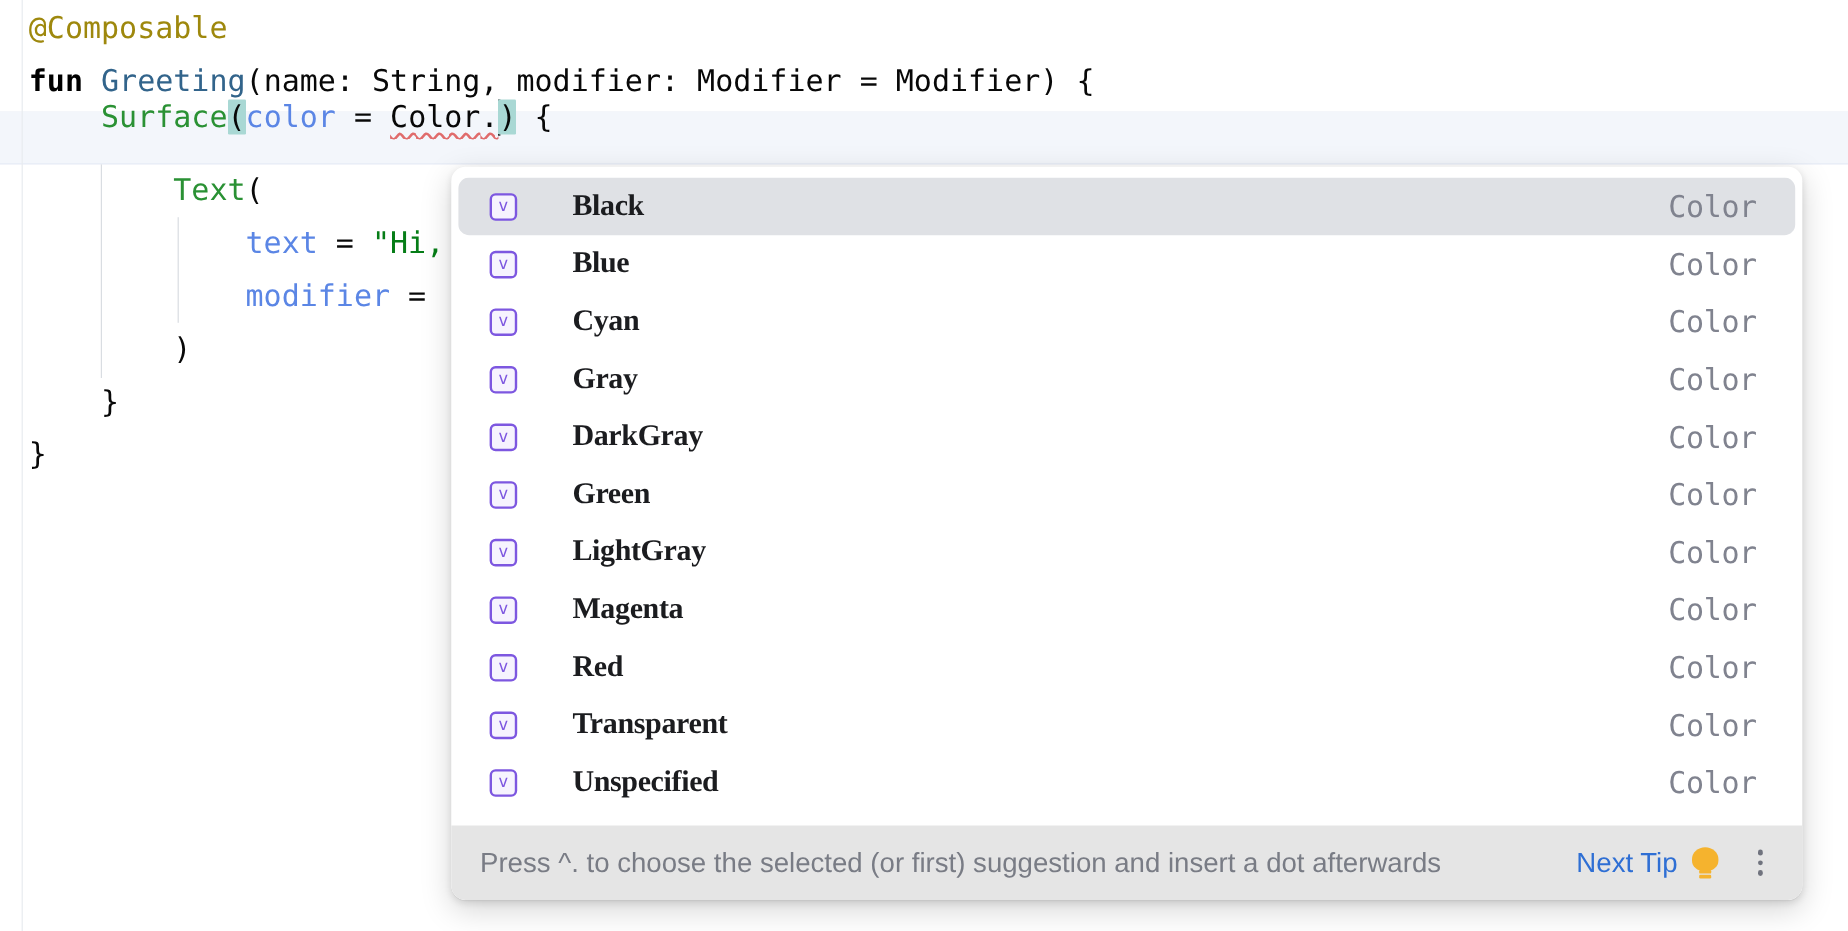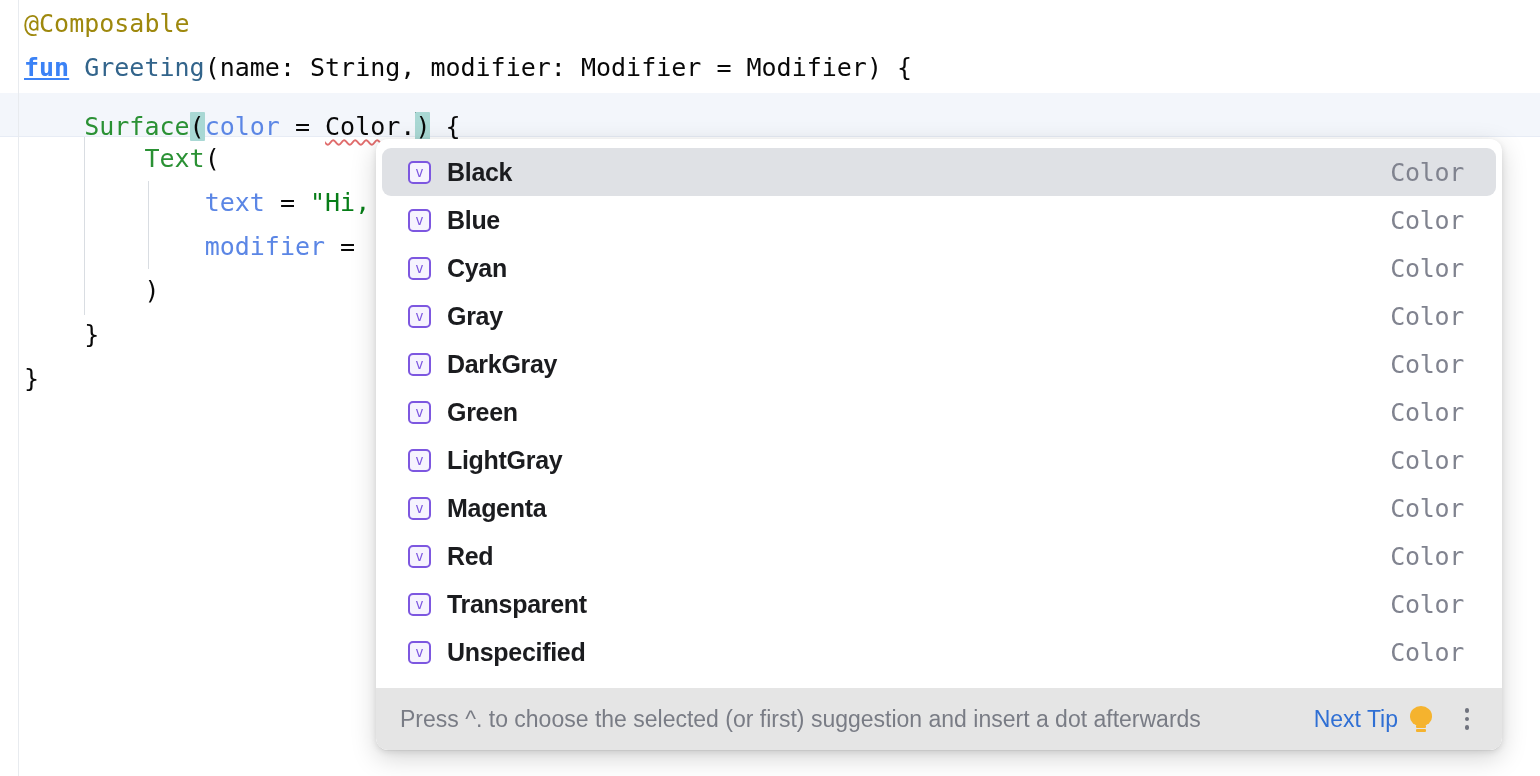--- a/index.html
+++ b/index.html
@@ -56,31 +56,31 @@
   }
   .code-line {
     position: absolute;
     left: 24px;
     height: 44px;
     white-space: pre;
     letter-spacing: 0px;
   }
   .l1 { top: 2px; }
   .l2 { top: 46px; }
-  .l3 { top: 105px; }
+  .l3 { top: 76px; }
   .l4 { top: 137px; }
   .l5 { top: 181px; }
   .l6 { top: 225px; text-align: right; }
   .l7 { top: 269px; }
   .l8 { top: 313px; }
   .l9 { top: 357px; }
 
   
   .tk-anno   { color: #9e880d; }
-  .tk-kw     { color: #3b82f6; font-weight: 700; text-decoration: underline; }
+  .tk-kw     { color: #000000; font-weight: 700; }
   .tk-fnname { color: #32648b; }
   .tk-plain  { color: #080808; }
   .tk-call   { color: #2a9134; }
   .tk-named  { color: #5b86e5; }
   .tk-string { color: #067d17; }
   .tk-prop   { color: #080808; }
 
   .typo-underline {
     text-decoration: underline wavy #e06c6c;
     text-decoration-thickness: 1.5px;
@@ -154,26 +154,27 @@
     color: #7d57e0;
     font-family: "DejaVu Sans Mono", monospace;
     font-size: 14px;
     line-height: 19px;
     text-align: center;
     flex: 0 0 auto;
     margin-right: 16px;
   }
 
   .item-label {
-    font-family: Liberation Sans, sans-serif;
+    font-family: Liberation Serif, serif;
     font-size: 25px;
     font-weight: 700;
     color: #1b1c1f;
     letter-spacing: -0.3px;
     flex: 1 1 auto;
+    margin-left: 30px;
   }
 
   .item-type {
     font-family: "DejaVu Sans Mono", monospace;
     font-size: 25px;
     color: #80838f;
     letter-spacing: -0.3px;
     margin-right: 32px;
     flex: 0 0 auto;
   }

